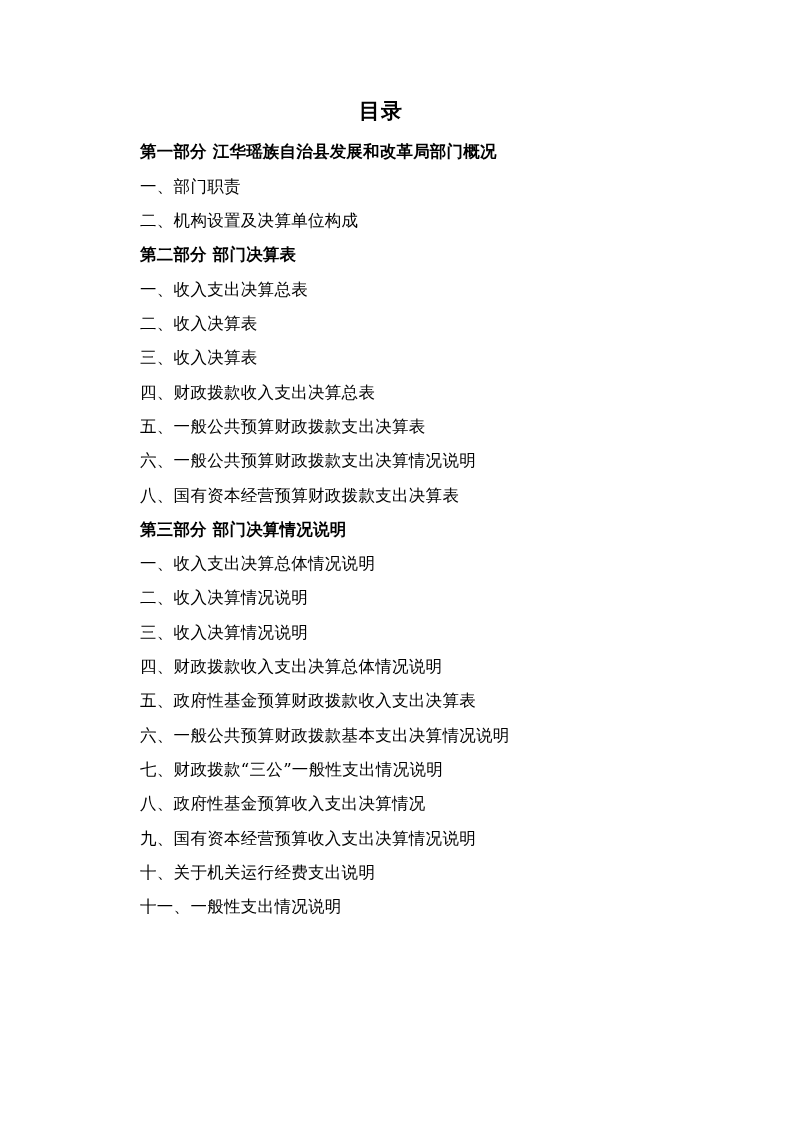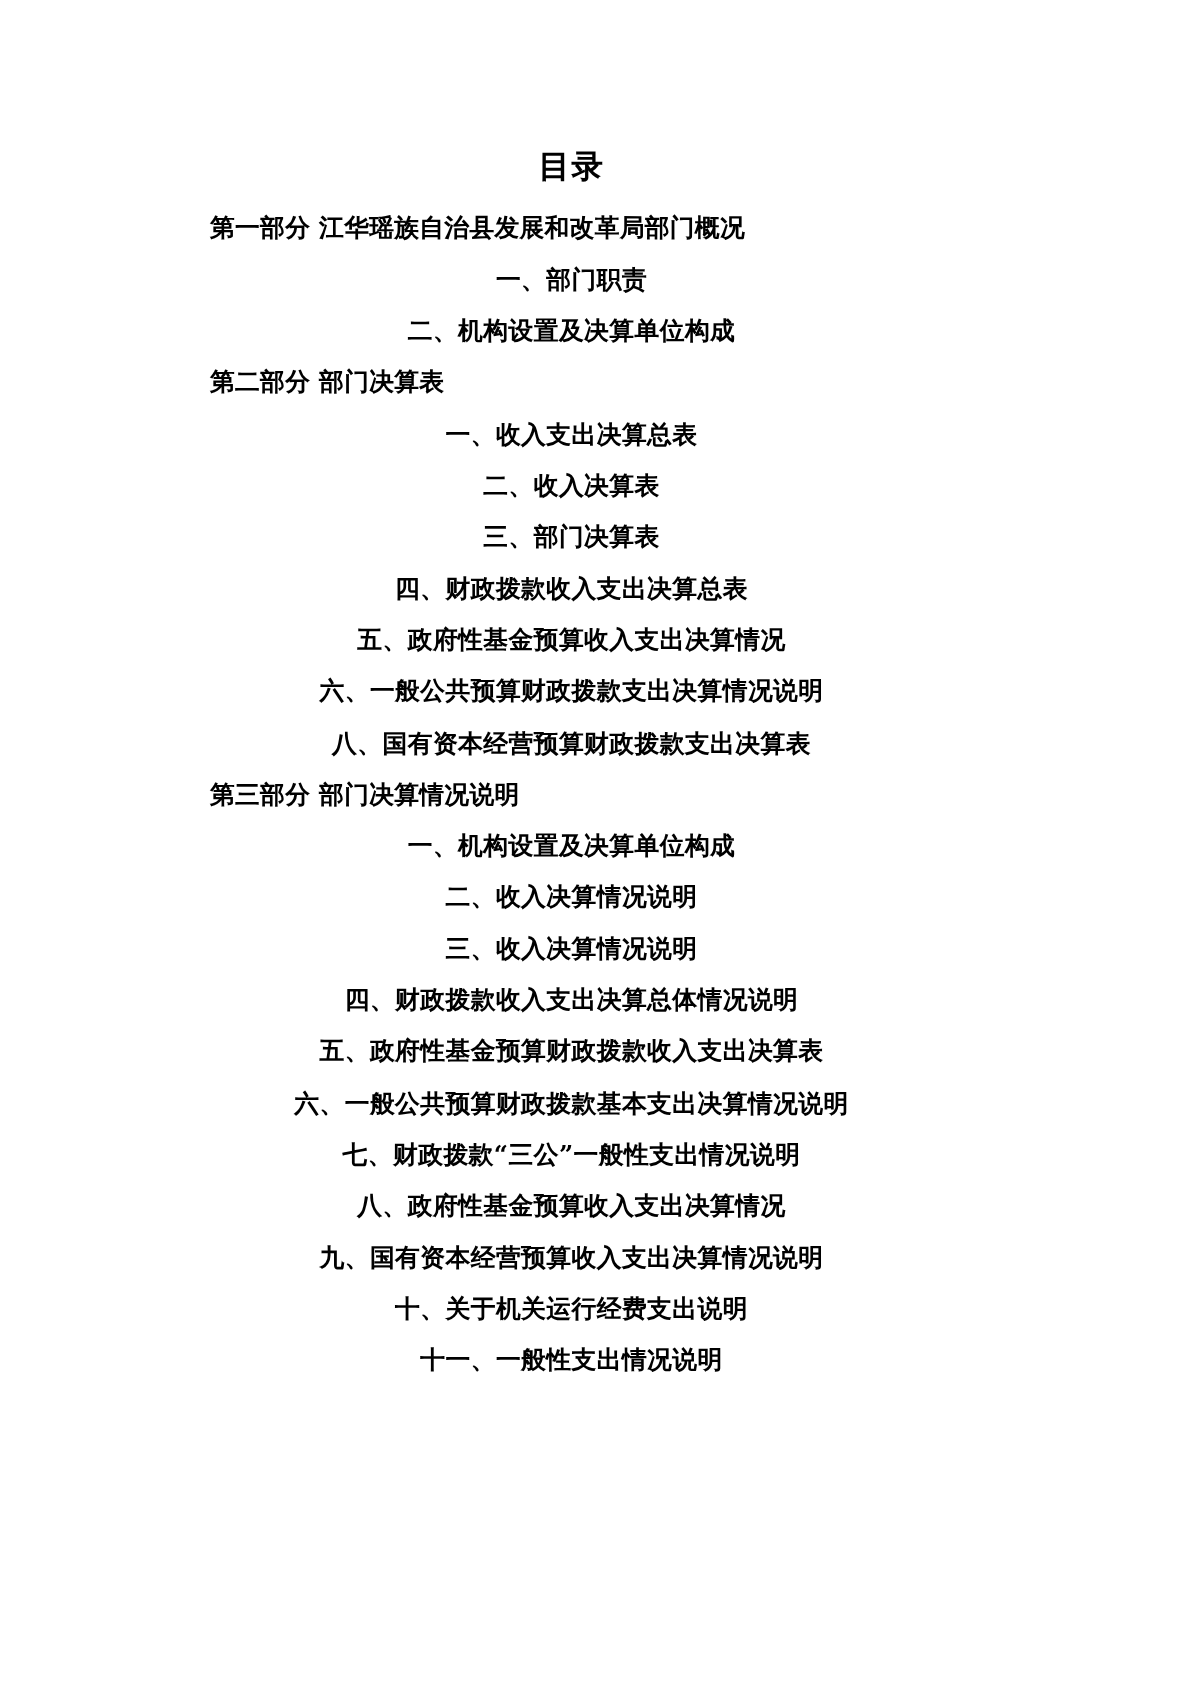--- a/index.html
+++ b/index.html
@@ -40,46 +40,45 @@
     line-height: 1.05;
     margin: 0 0 17px 0;
     white-space: nowrap;
   }
   .toc-entry.part {
     font-weight: bold;
     font-size: 16.5px;
     letter-spacing: 0.2px;
   }
   .toc-entry.item {
-    font-weight: bold;
+    font-weight: normal;
     letter-spacing: 0.3px;
-    text-align: center;
   }
 </style>
 </head>
 <body>
 
 <div class="page">
 
   <h1 class="doc-title">目录</h1>
 
   <ul class="toc">
     <li class="toc-entry part">第一部分 江华瑶族自治县发展和改革局部门概况</li>
     <li class="toc-entry item">一、部门职责</li>
     <li class="toc-entry item">二、机构设置及决算单位构成</li>
     <li class="toc-entry part">第二部分 部门决算表</li>
     <li class="toc-entry item">一、收入支出决算总表</li>
     <li class="toc-entry item">二、收入决算表</li>
-    <li class="toc-entry item">三、部门决算表</li>
+    <li class="toc-entry item">三、收入决算表</li>
     <li class="toc-entry item">四、财政拨款收入支出决算总表</li>
-    <li class="toc-entry item">五、政府性基金预算收入支出决算情况</li>
+    <li class="toc-entry item">五、一般公共预算财政拨款支出决算表</li>
     <li class="toc-entry item">六、一般公共预算财政拨款支出决算情况说明</li>
     <li class="toc-entry item">八、国有资本经营预算财政拨款支出决算表</li>
     <li class="toc-entry part">第三部分 部门决算情况说明</li>
-    <li class="toc-entry item">一、机构设置及决算单位构成</li>
+    <li class="toc-entry item">一、收入支出决算总体情况说明</li>
     <li class="toc-entry item">二、收入决算情况说明</li>
     <li class="toc-entry item">三、收入决算情况说明</li>
     <li class="toc-entry item">四、财政拨款收入支出决算总体情况说明</li>
     <li class="toc-entry item">五、政府性基金预算财政拨款收入支出决算表</li>
     <li class="toc-entry item">六、一般公共预算财政拨款基本支出决算情况说明</li>
     <li class="toc-entry item">七、财政拨款“三公”一般性支出情况说明</li>
     <li class="toc-entry item">八、政府性基金预算收入支出决算情况</li>
     <li class="toc-entry item">九、国有资本经营预算收入支出决算情况说明</li>
     <li class="toc-entry item">十、关于机关运行经费支出说明</li>
     <li class="toc-entry item">十一、一般性支出情况说明</li>

